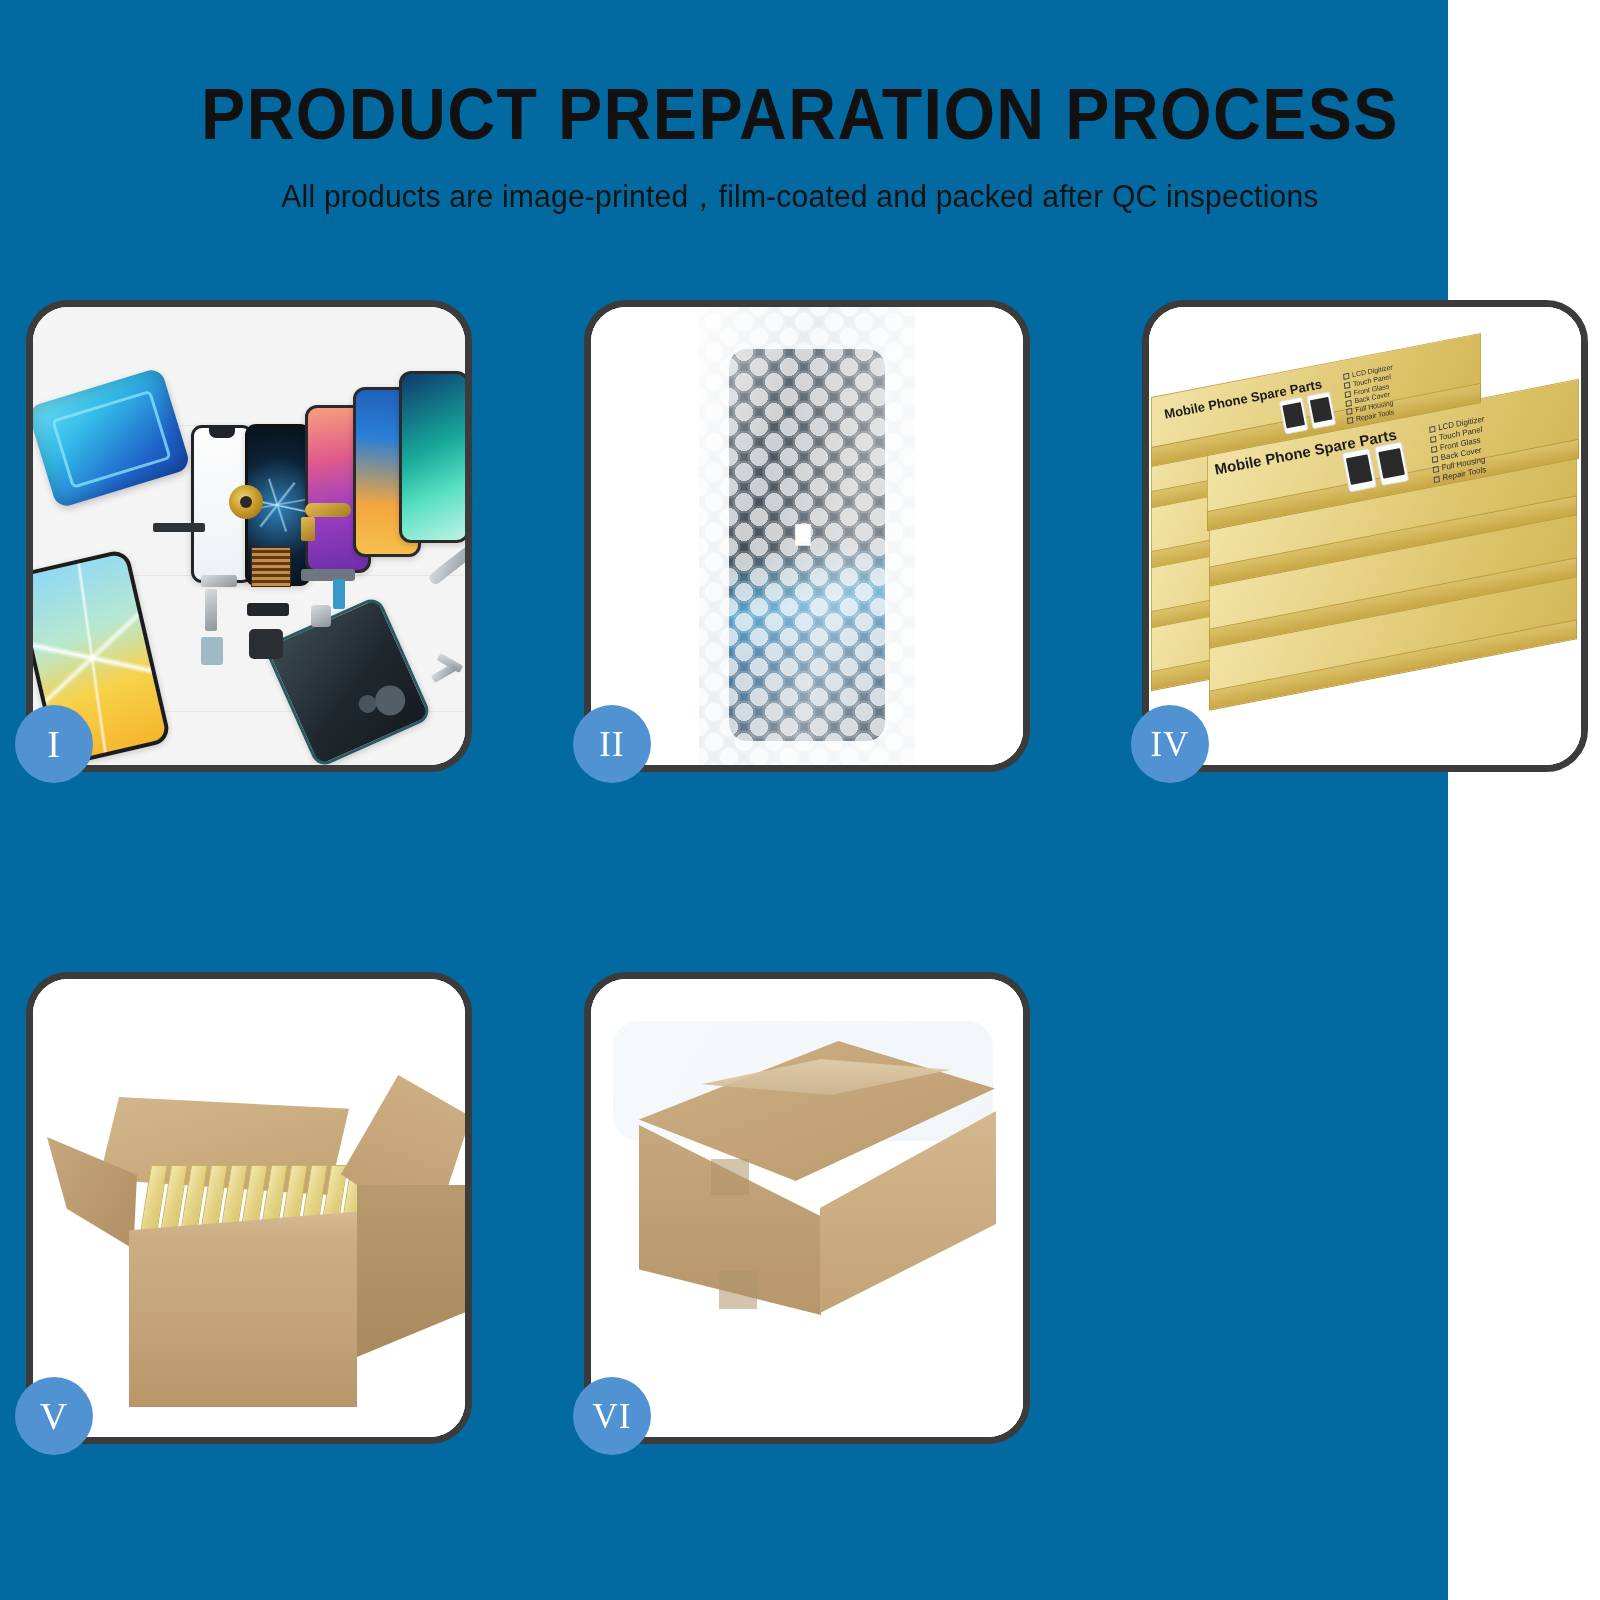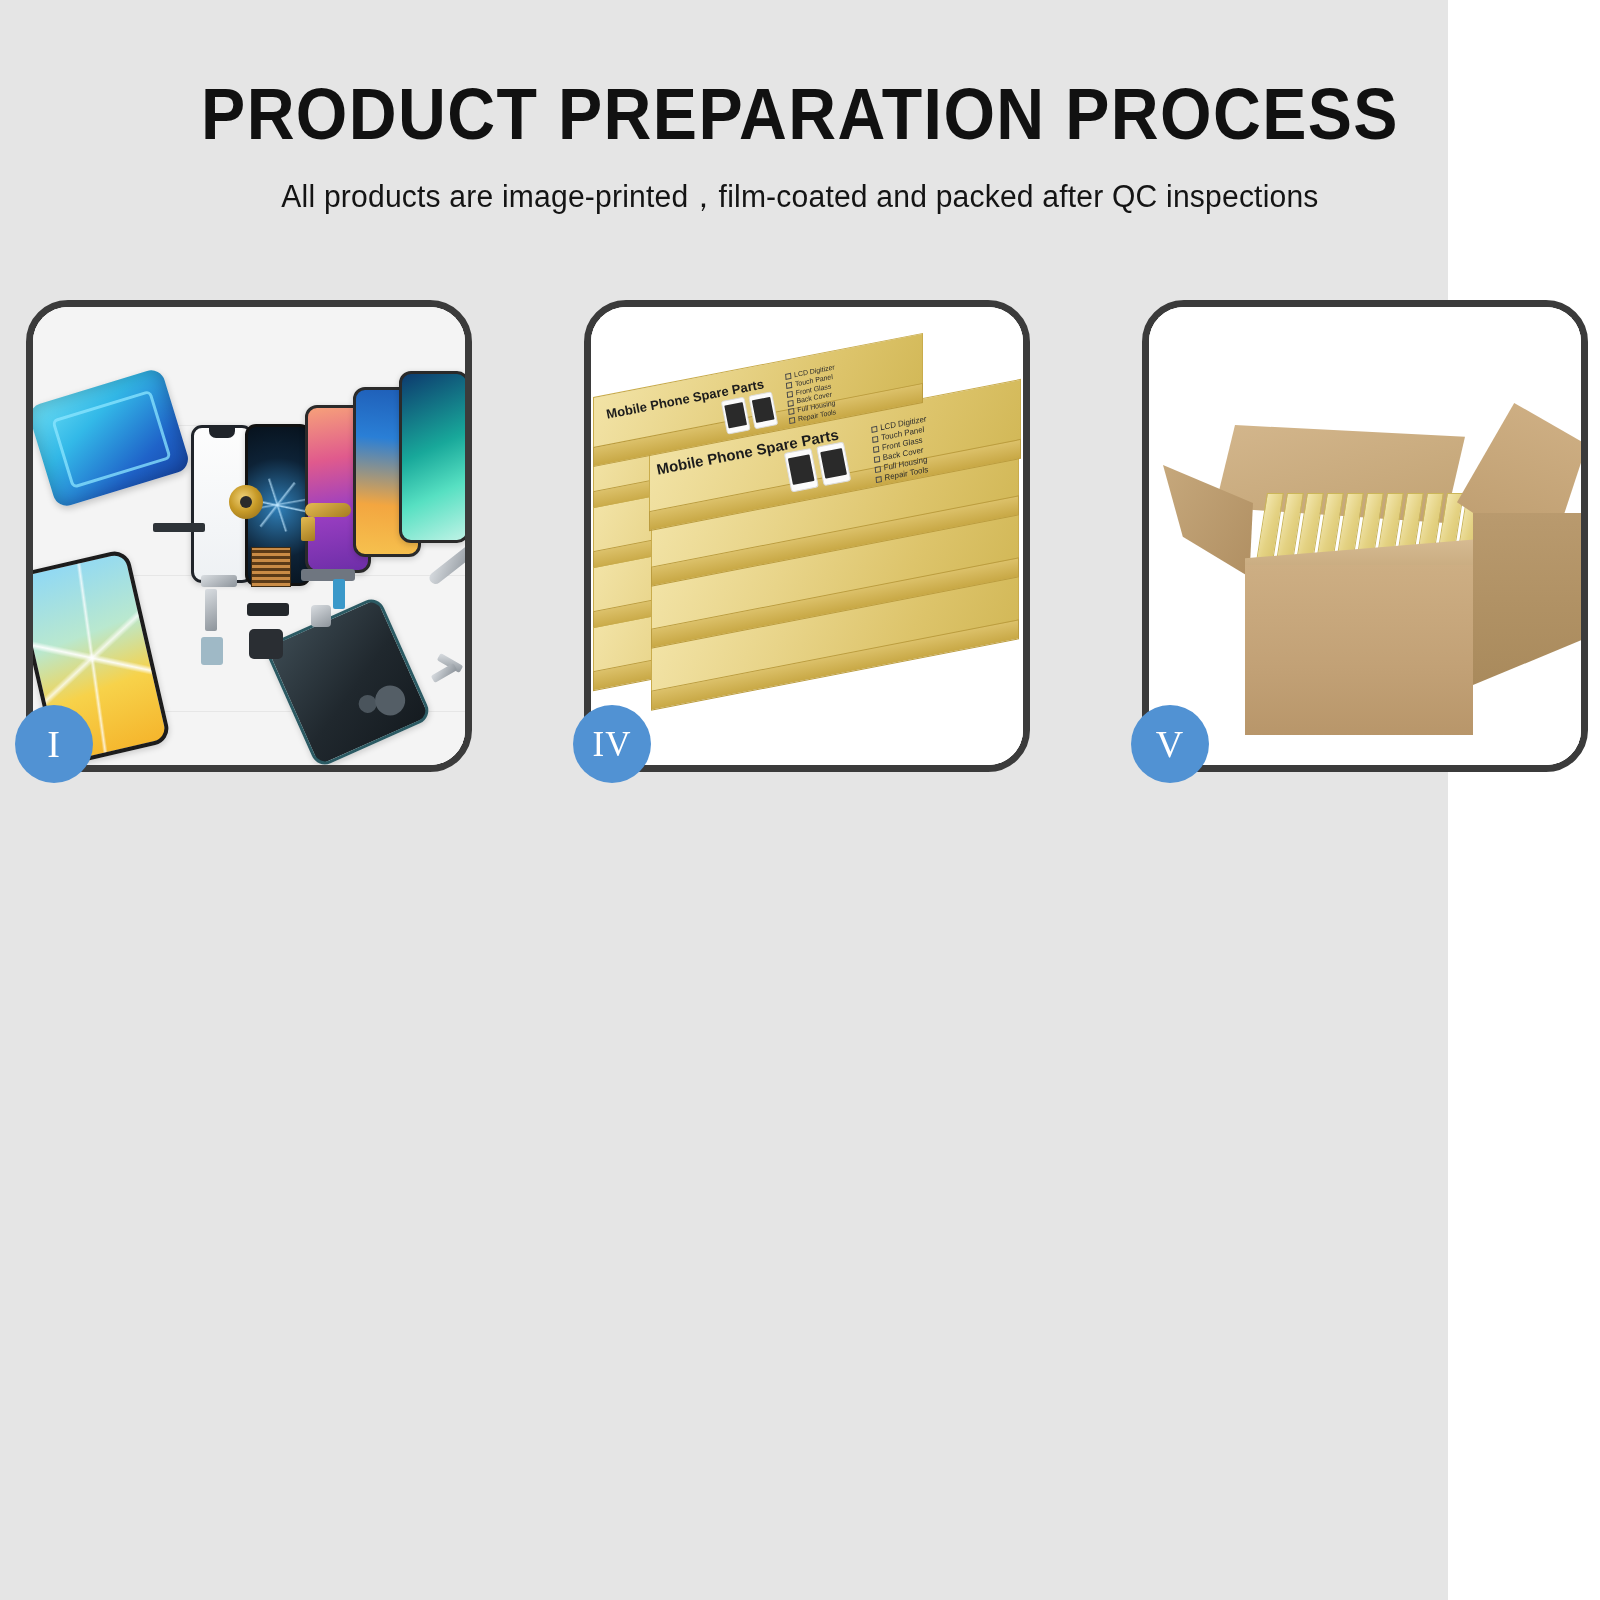--- a/index.html
+++ b/index.html
@@ -10,21 +10,21 @@
     height: 1600px;
     background: #ffffff;
     font-family: "Liberation Sans", "DejaVu Sans", sans-serif;
     overflow: hidden;
   }
 
   .page {
     position: relative;
     width: 1448px;
     height: 1600px;
-    background: #e5e5e5;
+    background: #0369a1;
   }
 
   
   .header { position: absolute; top: 78px; left: 0; width: 1600px; text-align: center; }
 
   .main-title {
     font-family: "Liberation Sans Narrow", "Liberation Sans", sans-serif;
     font-size: 72px;
     font-weight: 700;
     letter-spacing: 1.5px;
@@ -419,20 +419,36 @@
           <div class="part silver" style="left:392px; top:252px; width:54px; height:12px; border-radius:6px; transform:rotate(-38deg);"></div>
           <div class="part silver" style="left:404px; top:352px; width:26px; height:8px; transform:rotate(30deg);"></div>
           <div class="part silver" style="left:398px; top:362px; width:26px; height:8px; transform:rotate(-30deg);"></div>
         </div>
       </div>
       <div class="badge">
         <span>I</span>
       </div>
     </div>
 
+    <div class="panel">
+      <div class="panel-inner">
+        <div class="scene-bubble">
+          <div class="bubble-bag">
+            <div class="bubble-item"></div>
+            <div class="bubble-label"></div>
+            <div class="bubble-dots"></div>
+            <div class="bubble-dots off"></div>
+            <div class="bubble-sheen"></div>
+          </div>
+        </div>
+      </div>
+      <div class="badge w2">
+        <span>II</span>
+      </div>
+    </div>
 
 
     <div class="panel">
       <div class="panel-inner">
         <div class="scene-stack">
 
           <div class="gbox" style="left:2px; top:116px; width:250px; height:58px;">
             <div class="top"></div>
               <div class="side" style="top:44px;"></div>
           </div>
@@ -564,15 +580,31 @@
           <div class="cart-rim"></div>
           <div class="cart-side"></div>
           <div class="cart-front"></div>
         </div>
       </div>
       <div class="badge">
         <span>V</span>
       </div>
     </div>
 
+    <div class="panel">
+      <div class="panel-inner">
+        <div class="scene-sealed">
+          <div class="sc-plastic"></div>
+          <div class="sc-top"></div>
+          <div class="sc-tape"></div>
+          <div class="sc-left"></div>
+          <div class="sc-right"></div>
+          <div class="sc-patch" style="left:120px; top:180px; width:38px; height:36px;"></div>
+          <div class="sc-patch" style="left:128px; top:292px; width:38px; height:38px;"></div>
+        </div>
+      </div>
+      <div class="badge w2">
+        <span>VI</span>
+      </div>
+    </div>
 
   </div>
 </div>
 
 </body></html>

